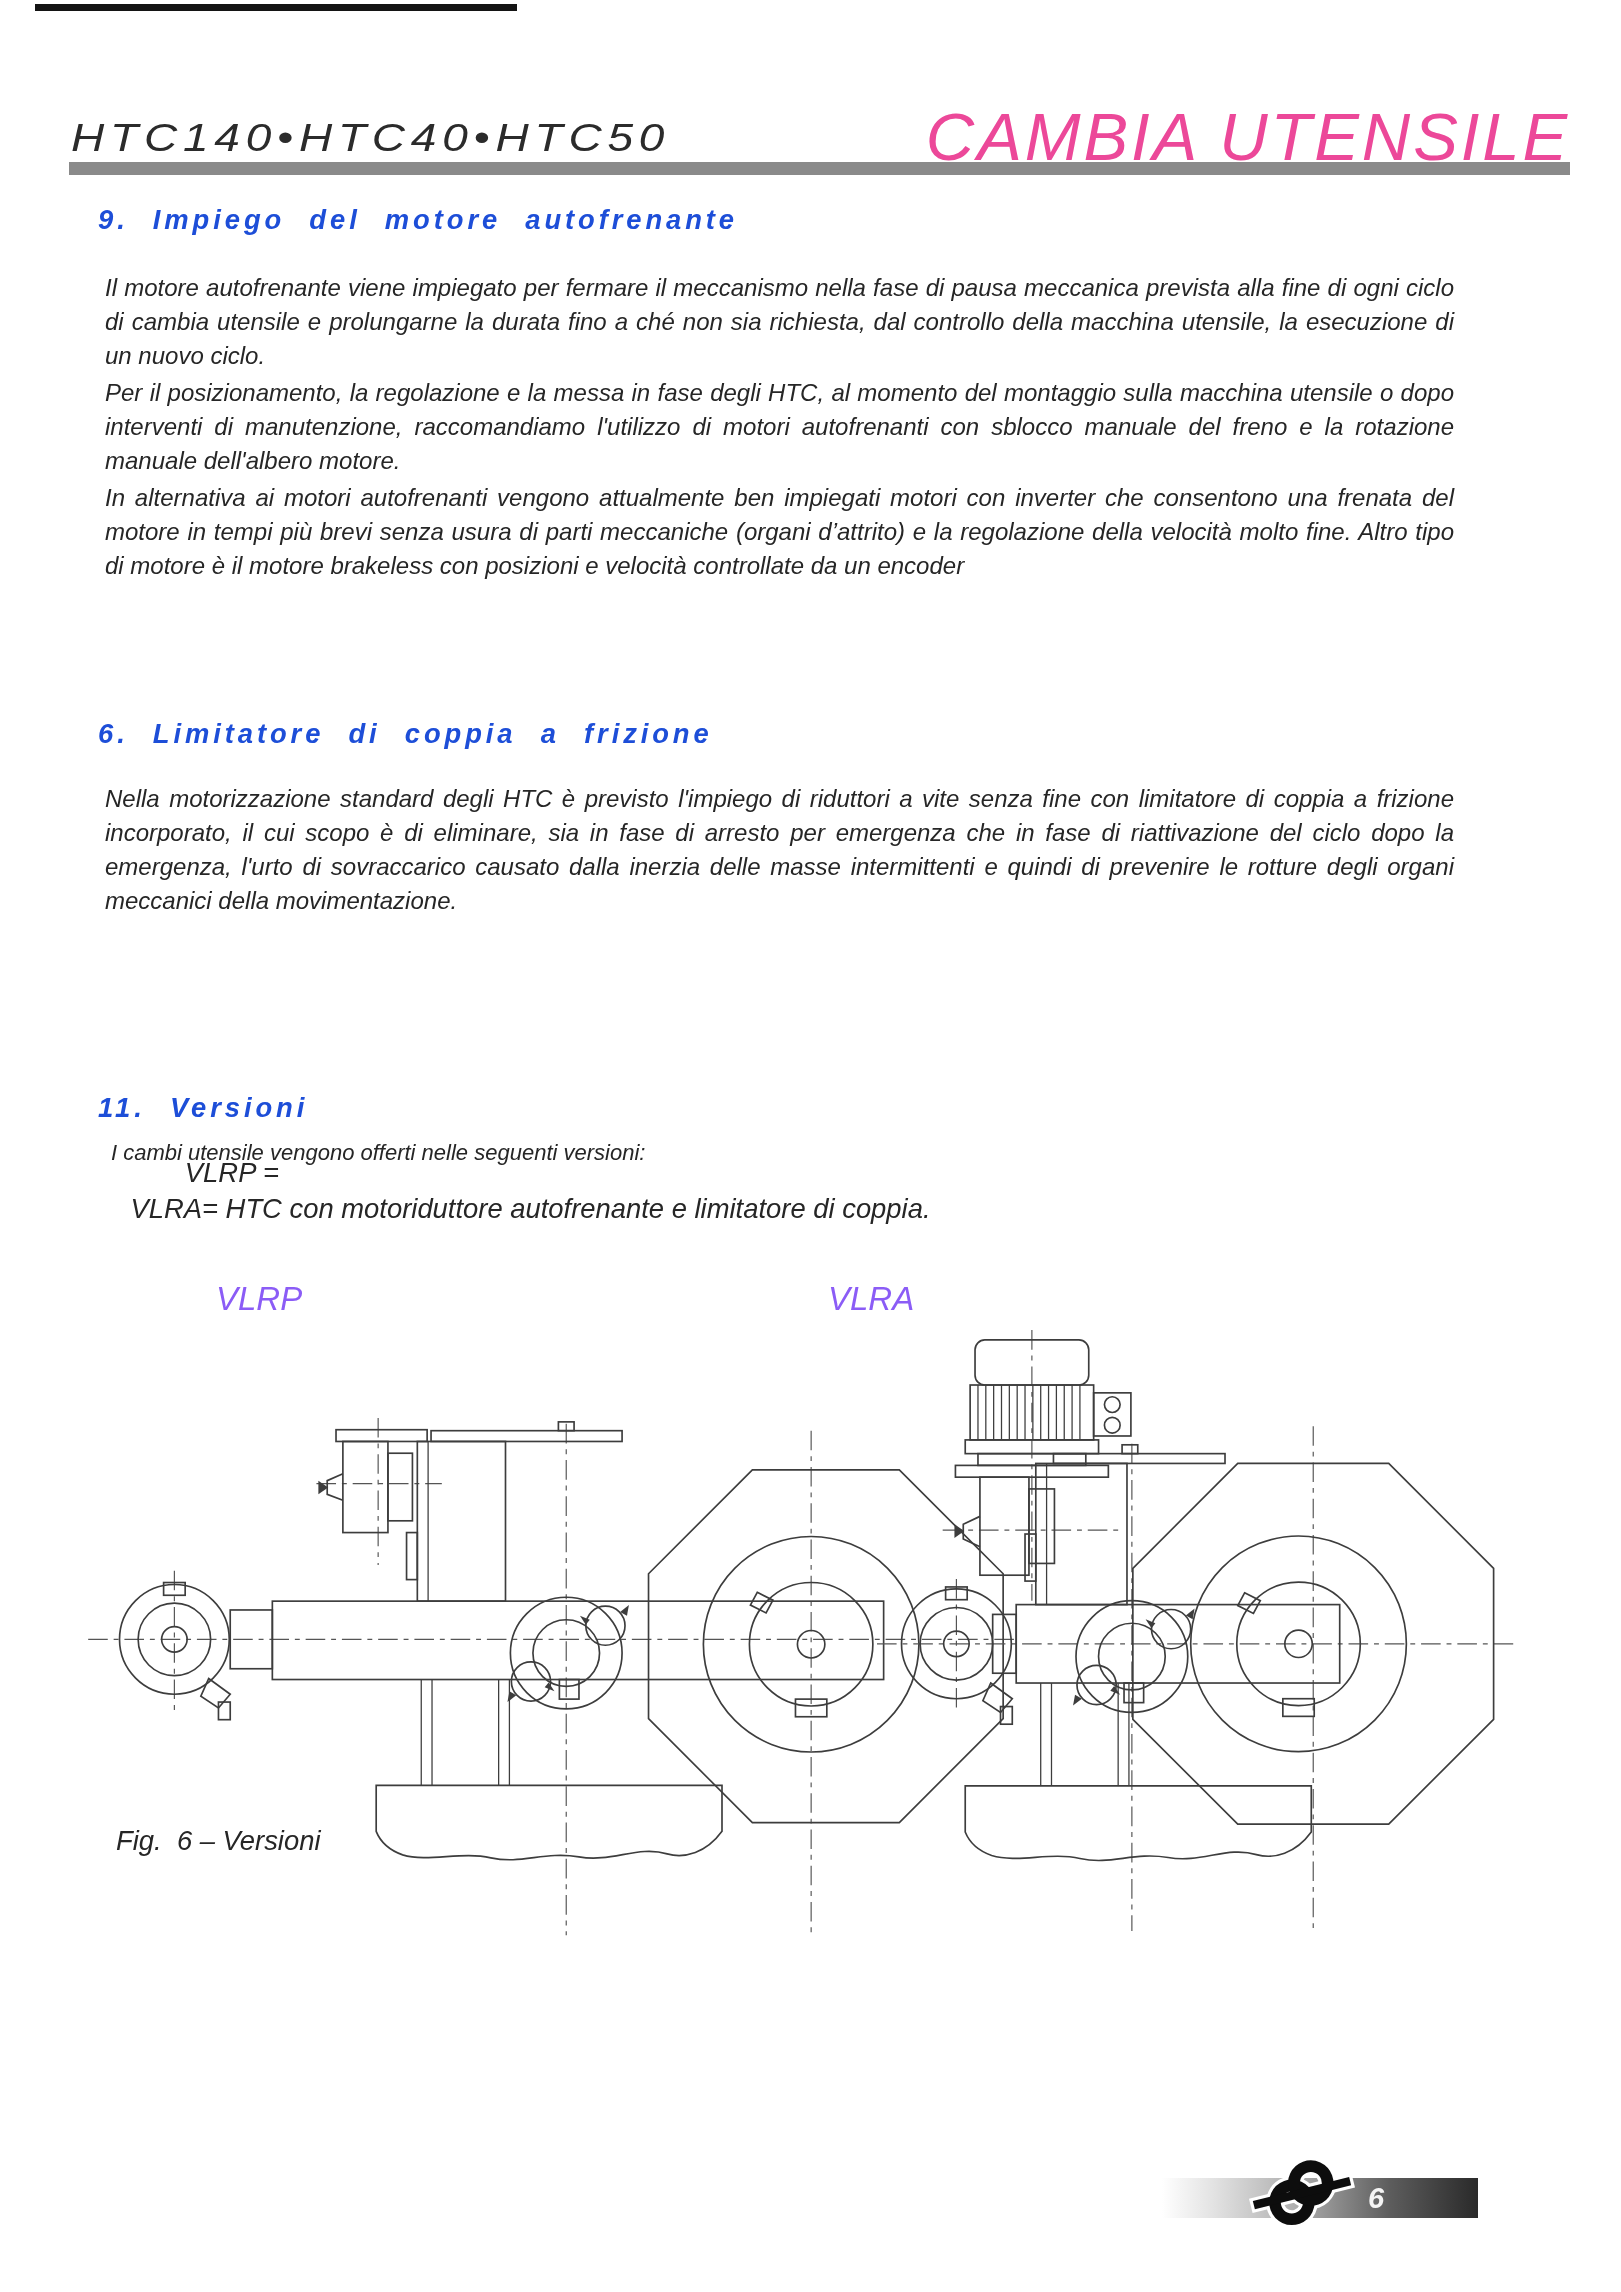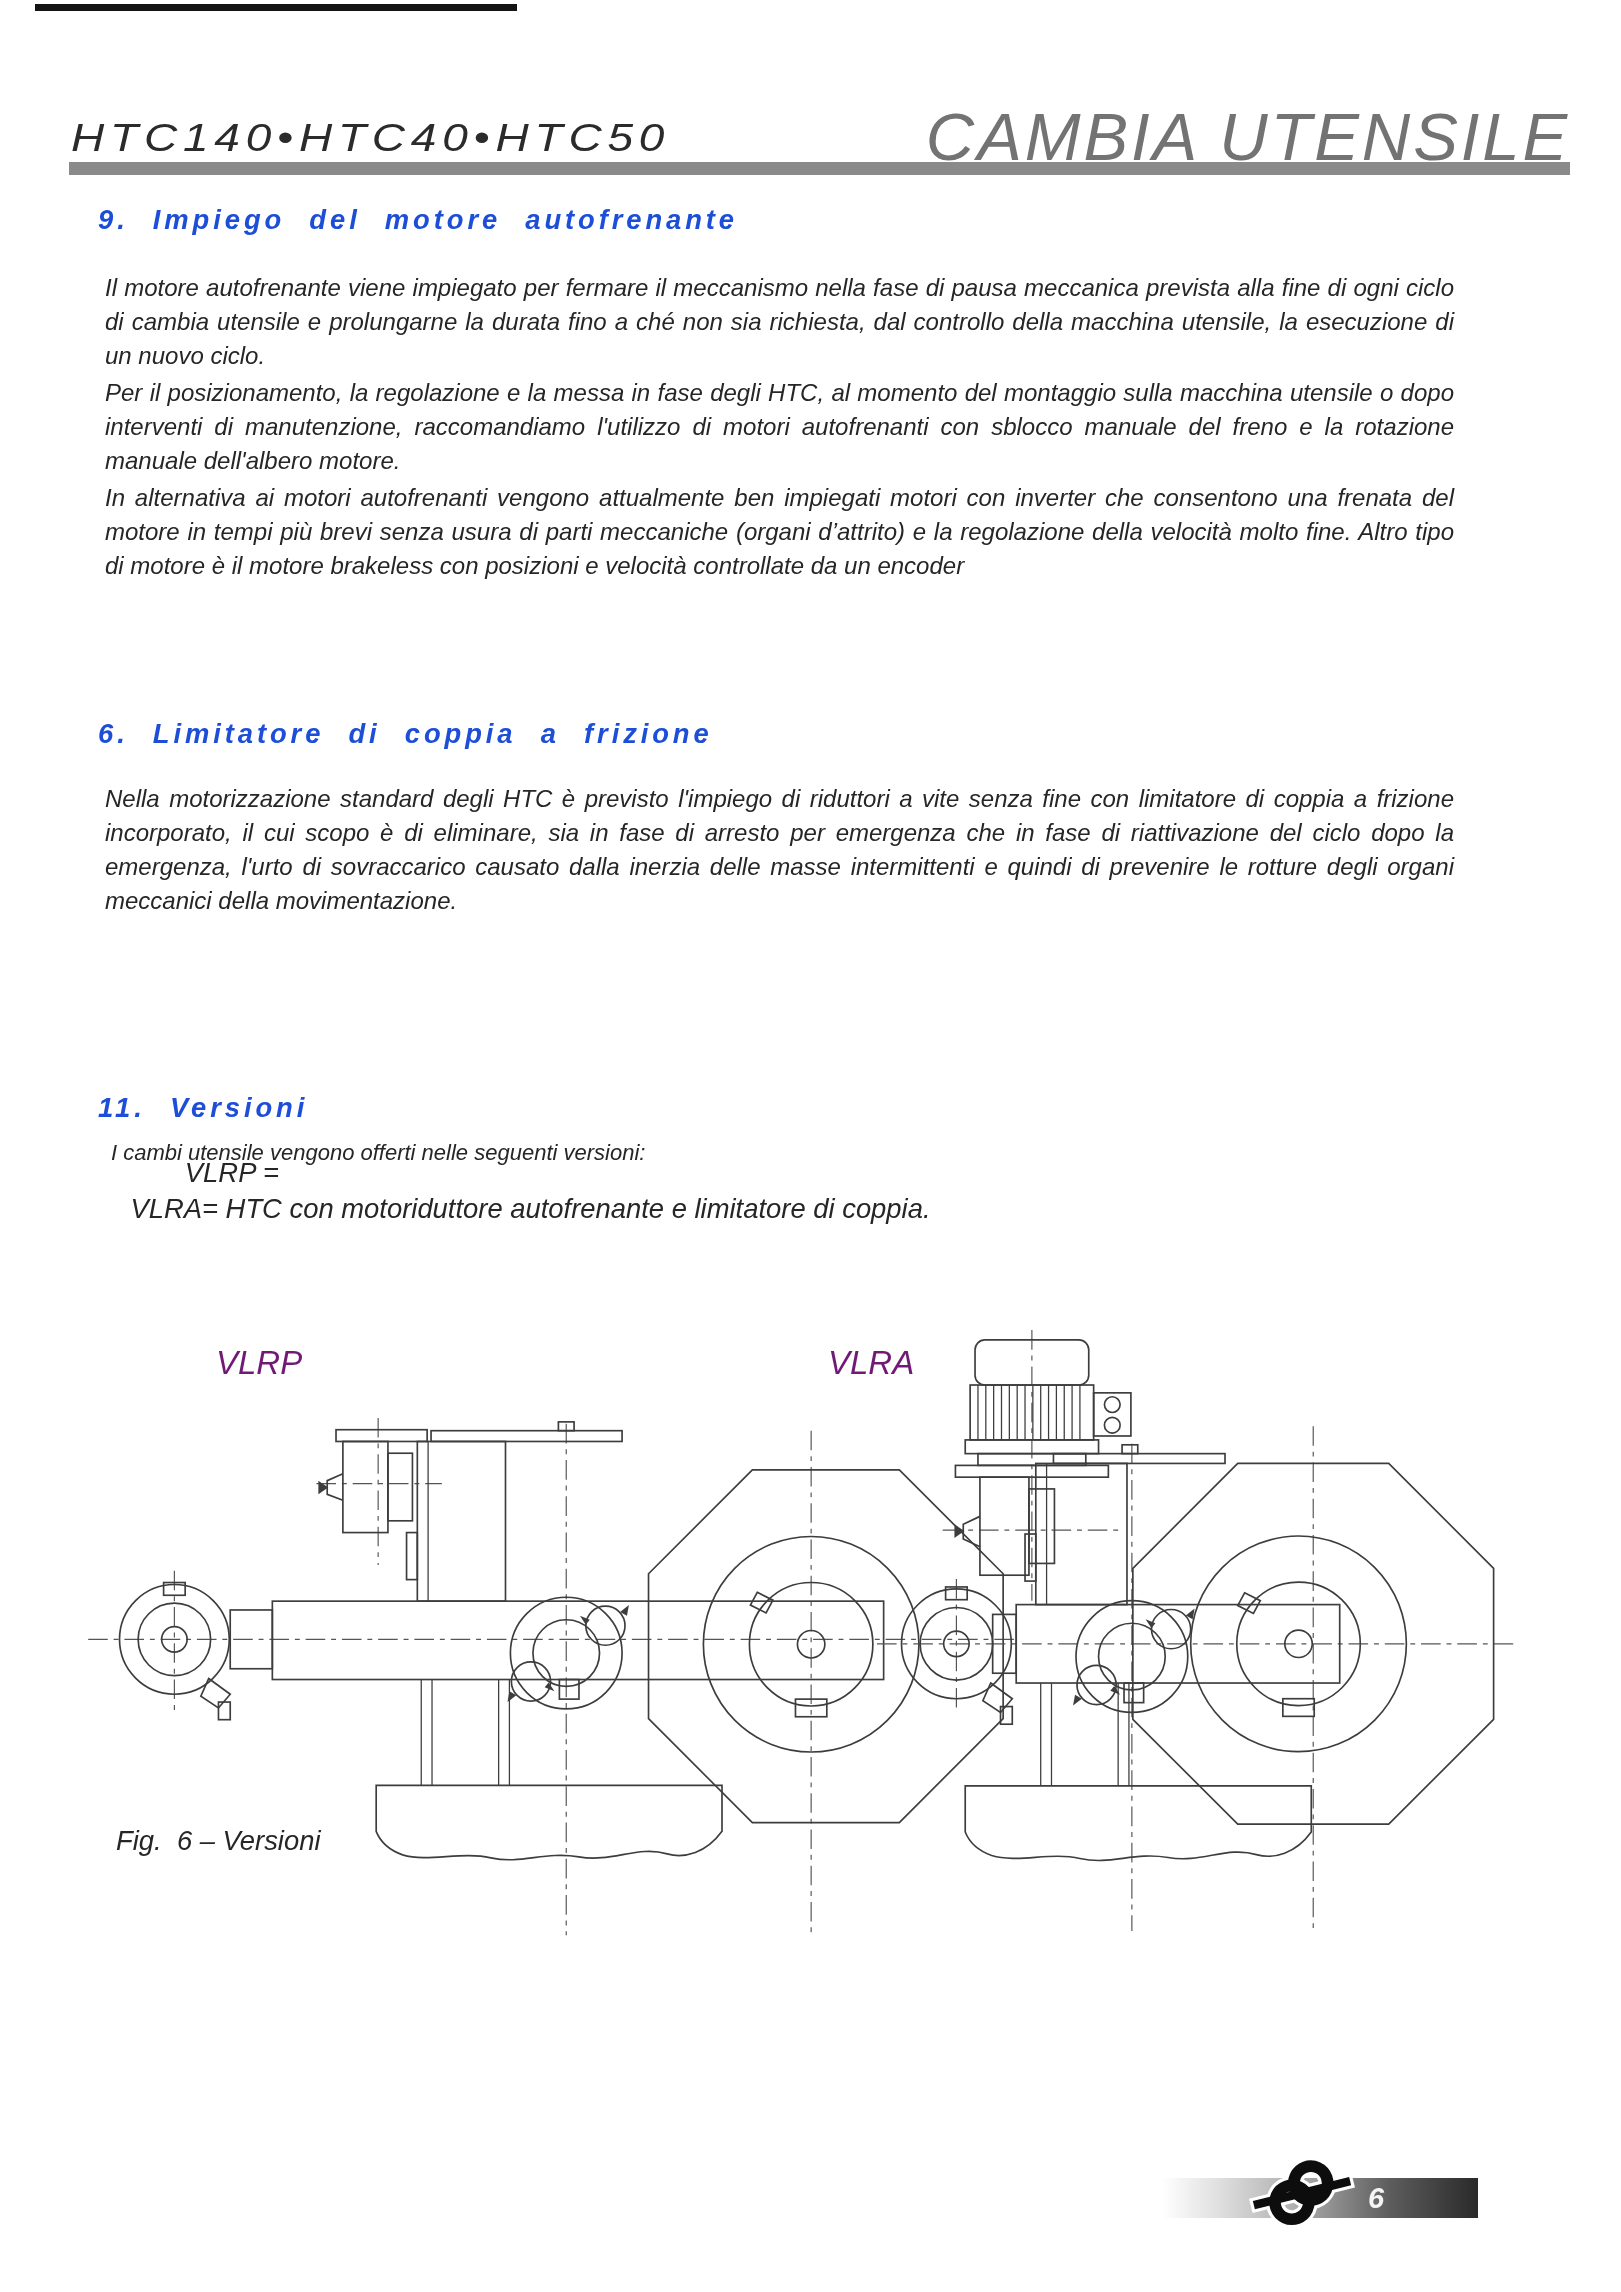--- a/index.html
+++ b/index.html
@@ -10,21 +10,21 @@
   }
   .topstrip { position:absolute; left:35px; top:3.9px; width:482px; height:6.9px; background:#141414; }
 
   .models {
     position:absolute; left:71px; top:116px;
     font-size:39px; letter-spacing:4.9px; color:#2b2b2b; white-space:nowrap;
     transform:scaleX(1.18); transform-origin:left bottom;
   }
   .big-title {
     position:absolute; right:51px; top:98px;
-    font-size:67px; letter-spacing:2.9px; color:#737373; white-space:nowrap;
+    font-size:67px; letter-spacing:2.9px; color:#ec4899; white-space:nowrap;
   }
   .divider { position:absolute; left:69px; top:162px; width:1501px; height:12.7px; background:#8a8a8a; }
 
   .h {
     position:absolute; left:98px; font-size:27.4px; font-weight:bold;
     color:#1d4ed8; letter-spacing:3.9px; word-spacing:12.7px; white-space:nowrap;
   }
   .h9  { top:204px; }
   .h10 { top:718px; }
   .h11 { top:1092px; }
@@ -37,21 +37,21 @@
   .tb9  { top:271px; }
   .tb10 { top:782px; }
 
   .intro { position:absolute; left:111px; top:1140px; font-size:22px; }
 
   .versions { position:absolute; left:106px; top:1155px; font-size:27.4px; line-height:36px; }
   .vrow { display:flex; white-space:nowrap; }
   .vcode { display:inline-block; width:173px;text-align:right; }
   .vrow2 .vcode { width:96px; }
 
-  .fig-label { position:absolute; top:1344px; font-size:33px; color:#701a75; }
+  .fig-label { position:absolute; top:1280px; font-size:33px; color:#8b5cf6; }
   .fl-left  { left:216px; }
   .fl-right { left:828px; }
 
   .caption { position:absolute; left:116px; top:1825px; font-size:27.4px; }
 
   svg.drawing { position:absolute; }
   .d  { fill:none; stroke:#3d3d3d; stroke-width:1.7; }
   .dt { fill:none; stroke:#3d3d3d; stroke-width:1.3; }
   .cl { fill:none; stroke:#555; stroke-width:1.2; stroke-dasharray:20 6 5 6; }
   .fd { fill:#3d3d3d; stroke:none; }

